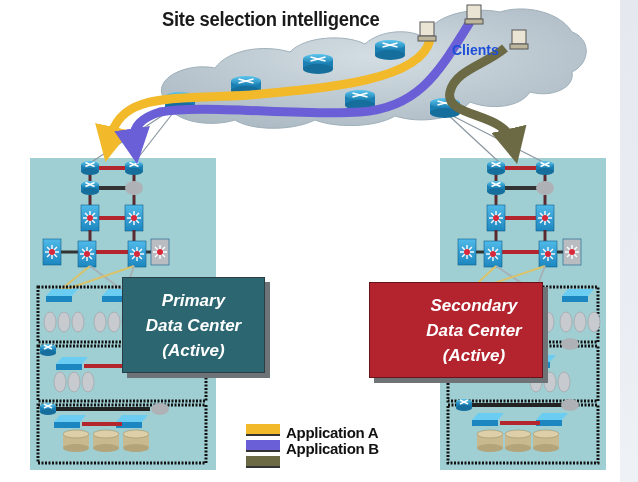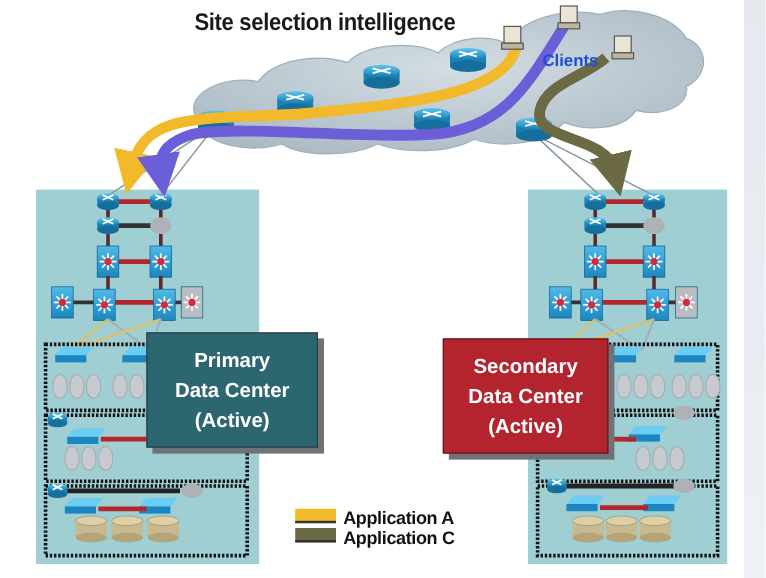--- a/index.html
+++ b/index.html
@@ -1,22 +1,22 @@
 <!DOCTYPE html>
 <html><head>
 <meta charset="utf-8">
 <style>
   html,body{margin:0;padding:0;background:#ffffff;}
   body{width:638px;height:482px;position:relative;overflow:hidden;font-family:"Liberation Sans",sans-serif;}
   #stage{position:absolute;left:0;top:0;width:638px;height:482px;}
   .side-band{position:absolute;left:620px;top:0;width:18px;height:482px;background:linear-gradient(#e6e8ef,#e9edf3 60%,#eef2f6);}
   .title{position:absolute;left:162px;top:8px;font-size:20px;font-weight:bold;color:#1a1a1a;letter-spacing:-0.3px;transform:scaleX(0.92);transform-origin:left top;}
-  .dc-label{position:absolute;color:#ffffff;font-weight:bold;font-size:17px;line-height:25px;text-align:center;display:flex;flex-direction:column;justify-content:center;align-items:center;box-shadow:5px 5px 0 #6d7377;border:1px solid #2a3d44;}
+  .dc-label{position:absolute;color:#ffffff;font-weight:bold;font-size:17px;line-height:25px;text-align:center;display:flex;flex-direction:column;justify-content:center;align-items:center;box-shadow:5px 5px 0 #6d7377;border:1px solid #2a3d44;font-style:italic;}
   .dc-primary{left:122px;top:277px;width:141px;height:94px;background:#2c6670;}
-  .dc-secondary{left:369px;top:282px;width:136px;height:94px;background:#b3242f;border-color:#6a1219;}
+  .dc-secondary{left:369px;top:282px;width:136px;height:94px;background:#b3242f;border-color:#6a1219;padding-left:36px;}
   .legend{position:absolute;left:246px;top:424px;}
   .legend-row{display:flex;height:16px;}
   .legend-swatch{width:34px;height:10px;margin-right:6px;border-bottom:2px solid #333;}
   .legend-label{font-size:15px;font-weight:bold;color:#111;letter-spacing:-0.3px;}
   .clients-label{position:absolute;left:452px;top:42px;font-size:14px;font-weight:bold;color:#1d4ed8;}
 </style>
 </head>
 <body>
 
 <div id="stage">
@@ -479,17 +479,20 @@
     <span>Data Center</span>
     <span>(Active)</span>
   </div>
 
   <div class="legend">
     <div class="legend-row">
       <span class="legend-swatch" style="background:#f2b92b"></span>
       <span class="legend-label">Application A</span>
     </div>
     <div class="legend-row">
+      <span class="legend-swatch" style="background:#6a5fd6"></span>
+      <span class="legend-label">Application B</span>
+    </div>
+    <div class="legend-row">
       <span class="legend-swatch" style="background:#6b6a45"></span>
-      <span class="legend-label">Application C</span>
     </div>
   </div>
 </div>
 
 </body></html>

